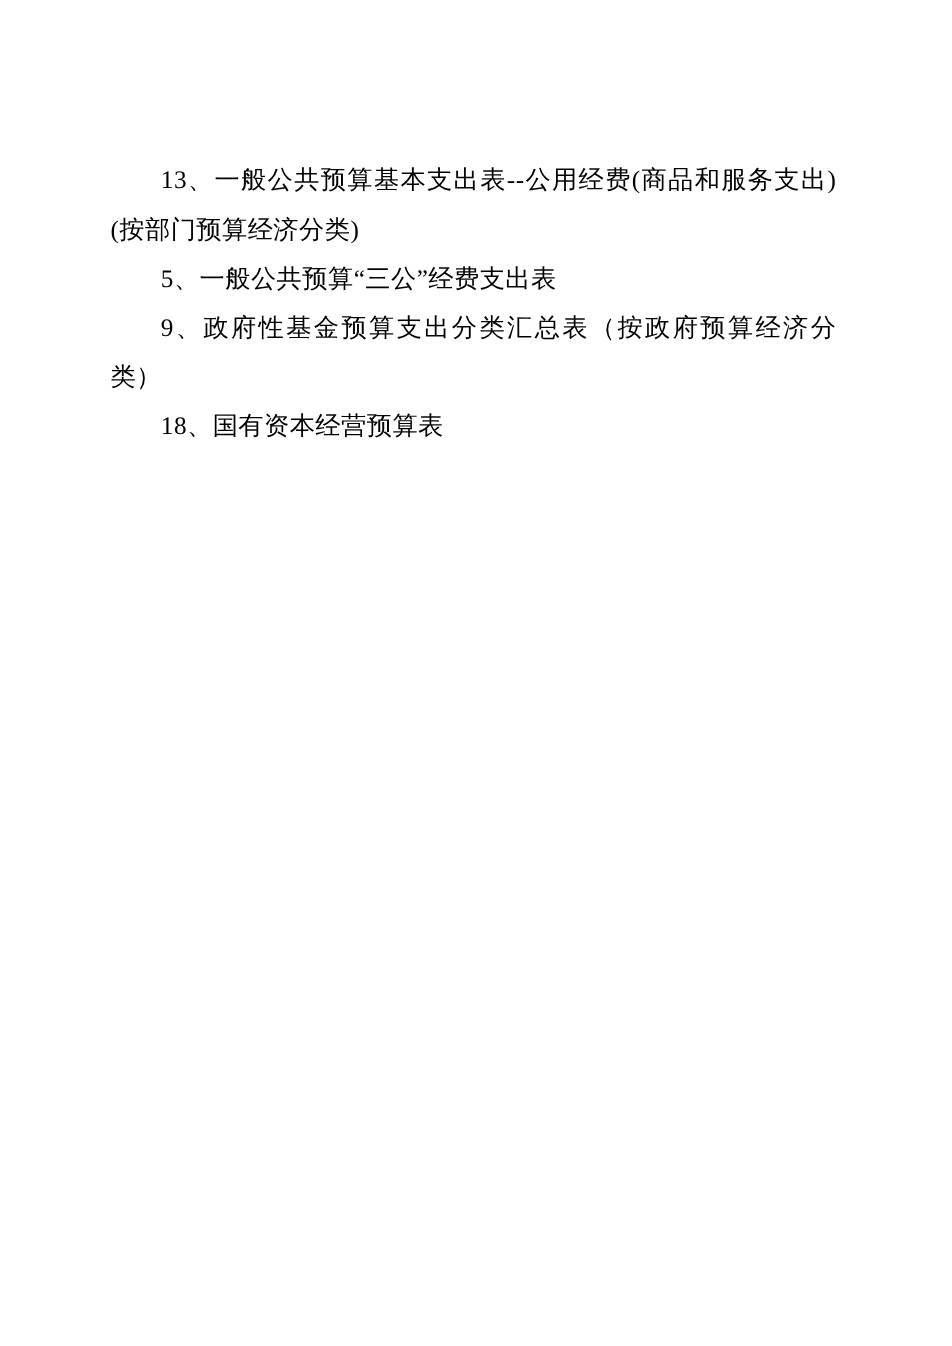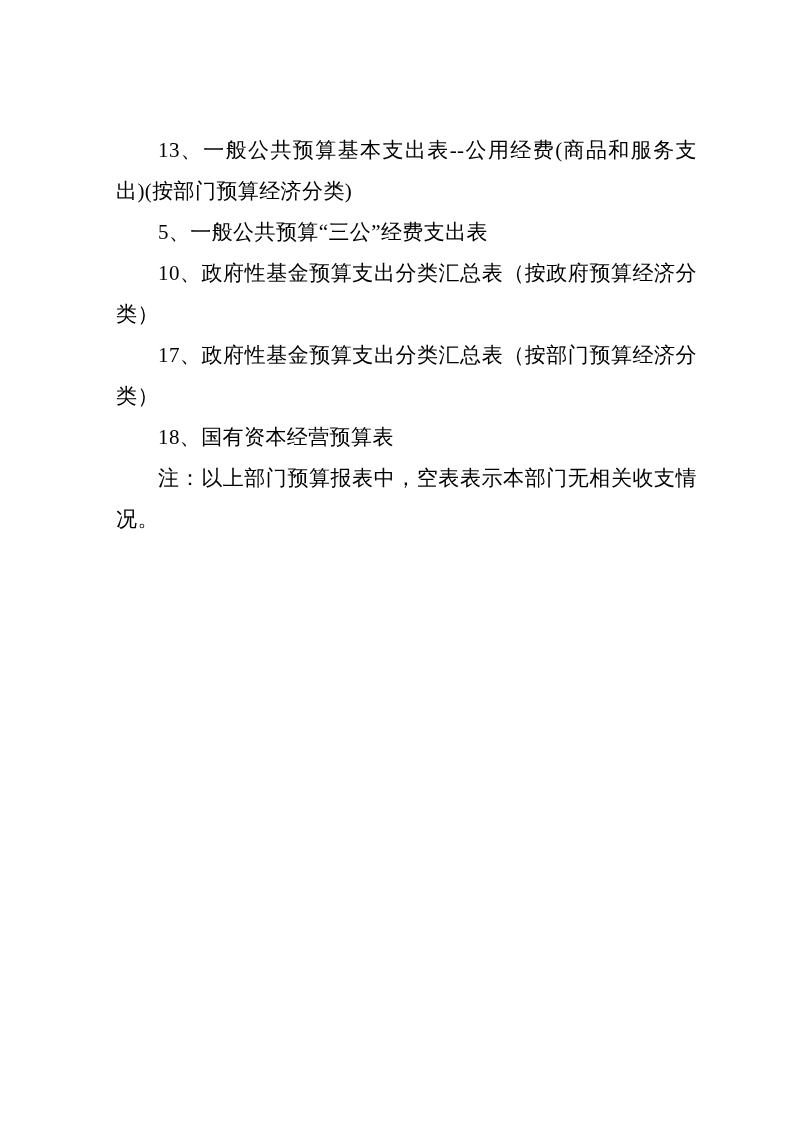--- a/index.html
+++ b/index.html
@@ -12,21 +12,21 @@
     height: 1122px;
     font-family: "Liberation Serif", "DejaVu Serif", serif;
     color: #000000;
     overflow: hidden;
   }
   .page {
     position: relative;
     width: 793px;
     height: 1016px;
     box-sizing: border-box;
-    padding: 130px 96px 0 116px;
+    padding: 130px 96px 0 92px;
   }
   .doc-body {
     font-size: 21px;
     line-height: 41px;
     text-align: justify;
     text-justify: inter-ideograph;
     letter-spacing: 0.4px;
   }
   .doc-line {
     margin: 0;
@@ -38,18 +38,16 @@
     text-indent: 2em;
   }
 </style>
 </head>
 <body>
 
 <div class="page">
   <div class="doc-body">
     <p class="doc-line">13、一般公共预算基本支出表--公用经费(商品和服务支出)(按部门预算经济分类)</p>
     <p class="doc-line">5、一般公共预算“三公”经费支出表</p>
-    <p class="doc-line">10、政府性基金预算支出分类汇总表（按政府预算经济分类）</p>
-    <p class="doc-line">17、政府性基金预算支出分类汇总表（按部门预算经济分类）</p>
+    <p class="doc-line">9、政府性基金预算支出分类汇总表（按政府预算经济分类）</p>
     <p class="doc-line">18、国有资本经营预算表</p>
-    <p class="doc-line note">注：以上部门预算报表中，空表表示本部门无相关收支情况。</p>
   </div>
 </div>
 
 </body></html>

